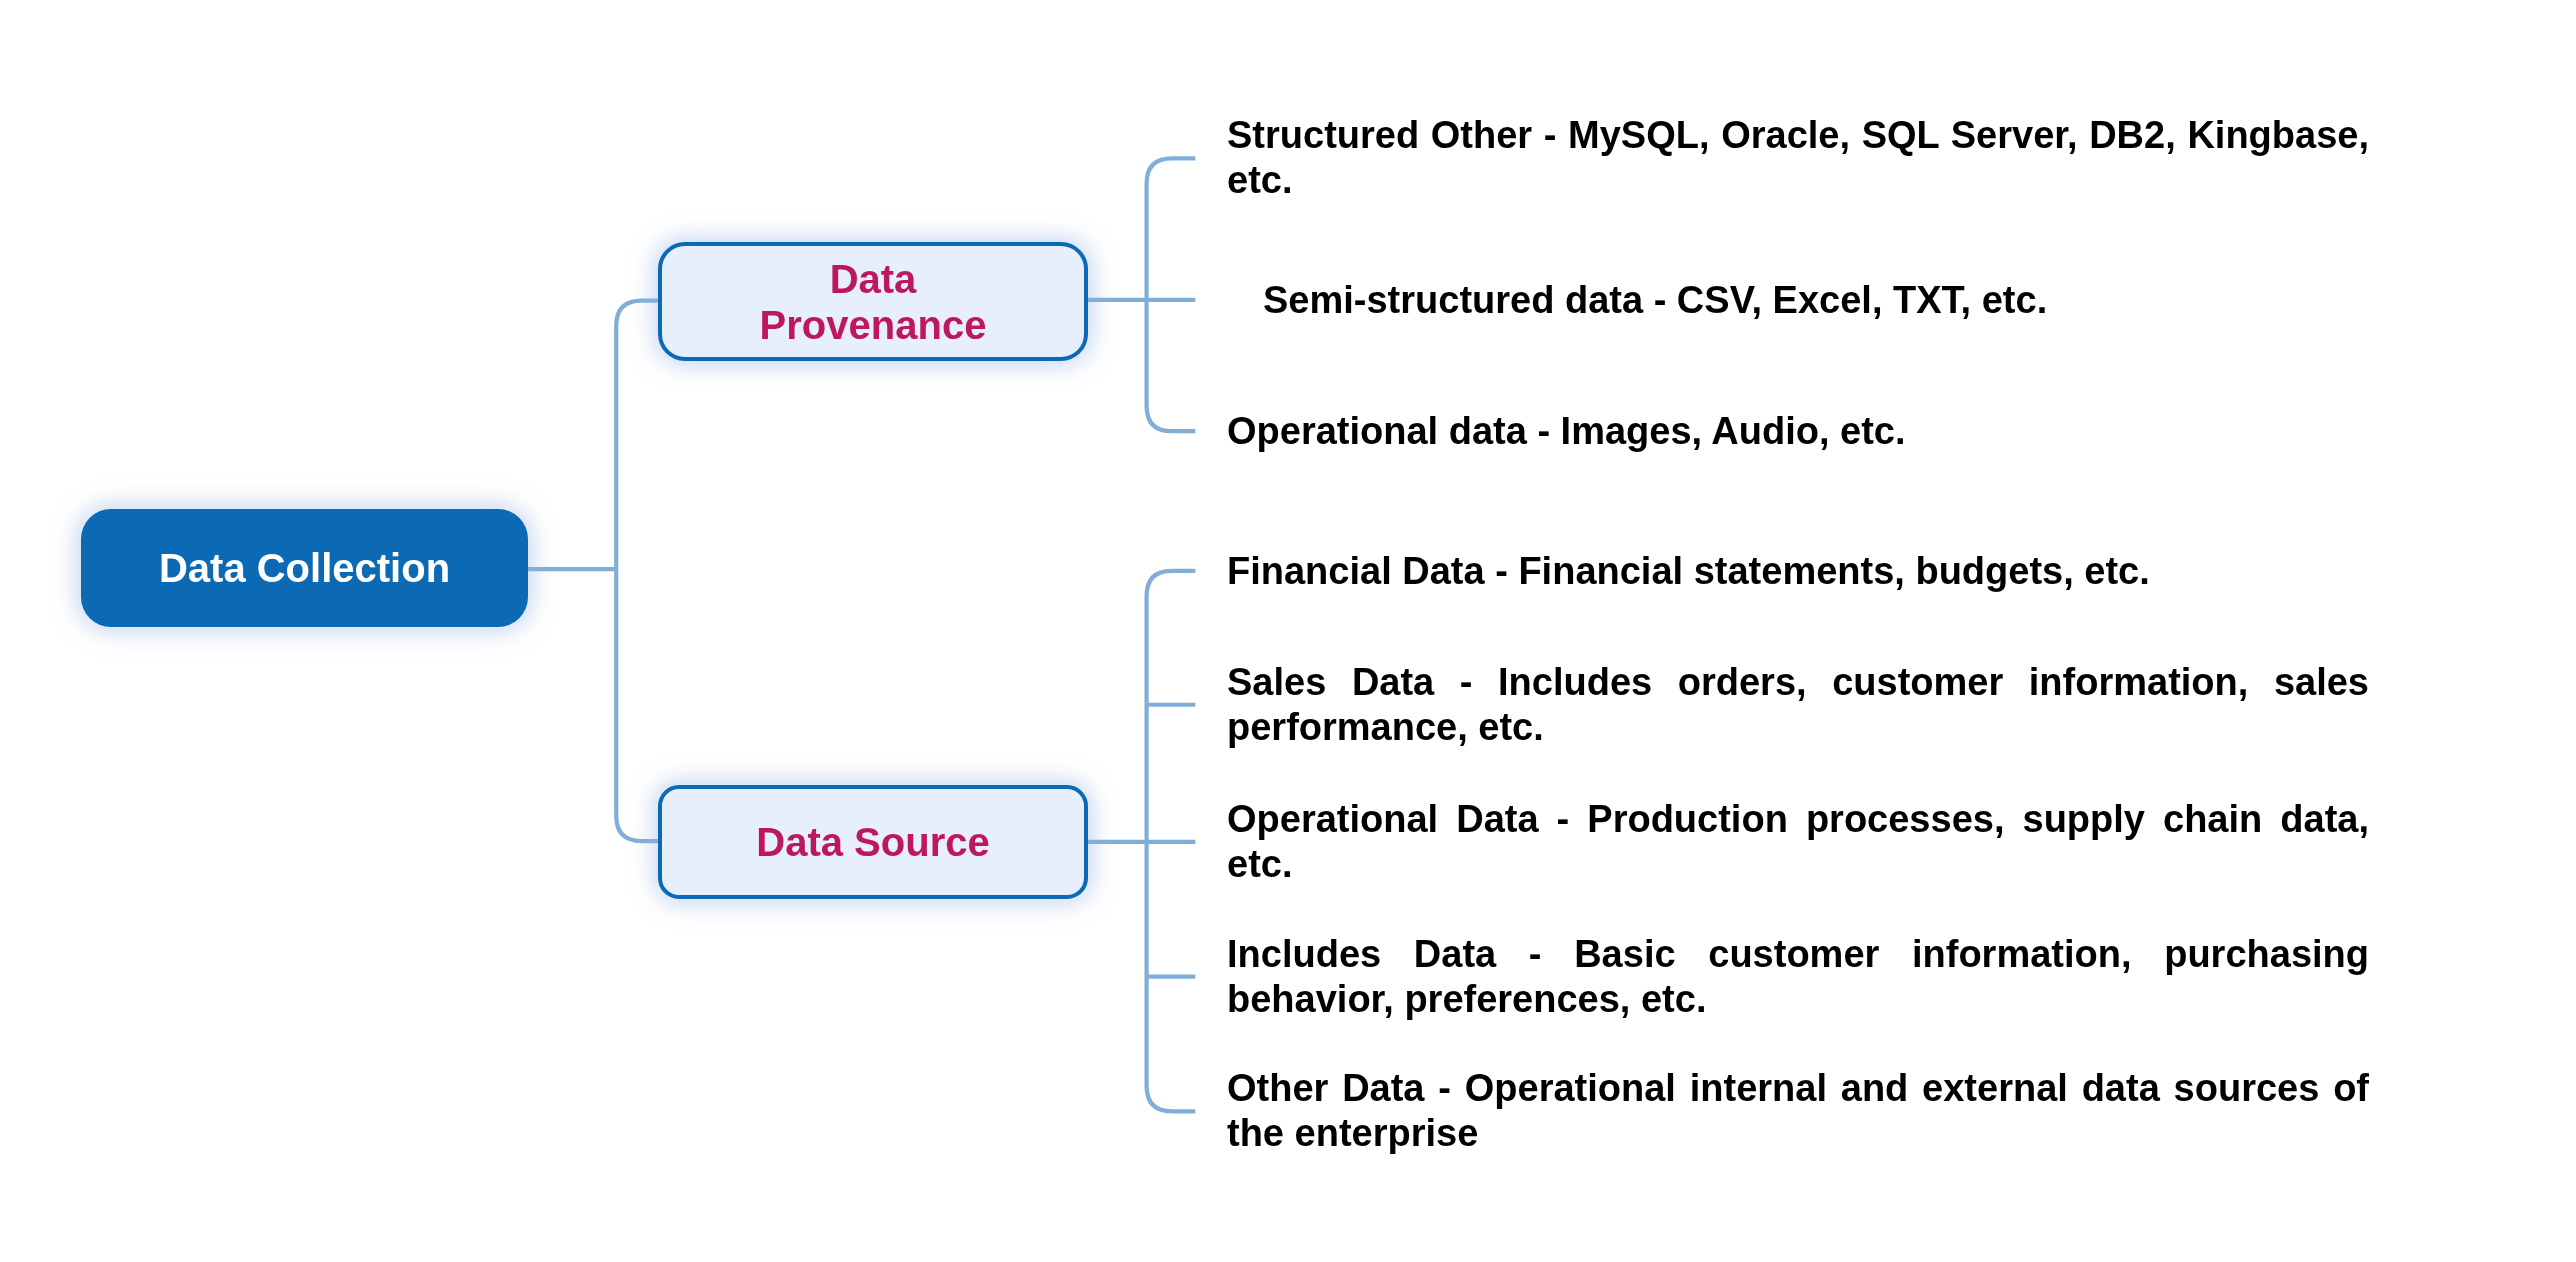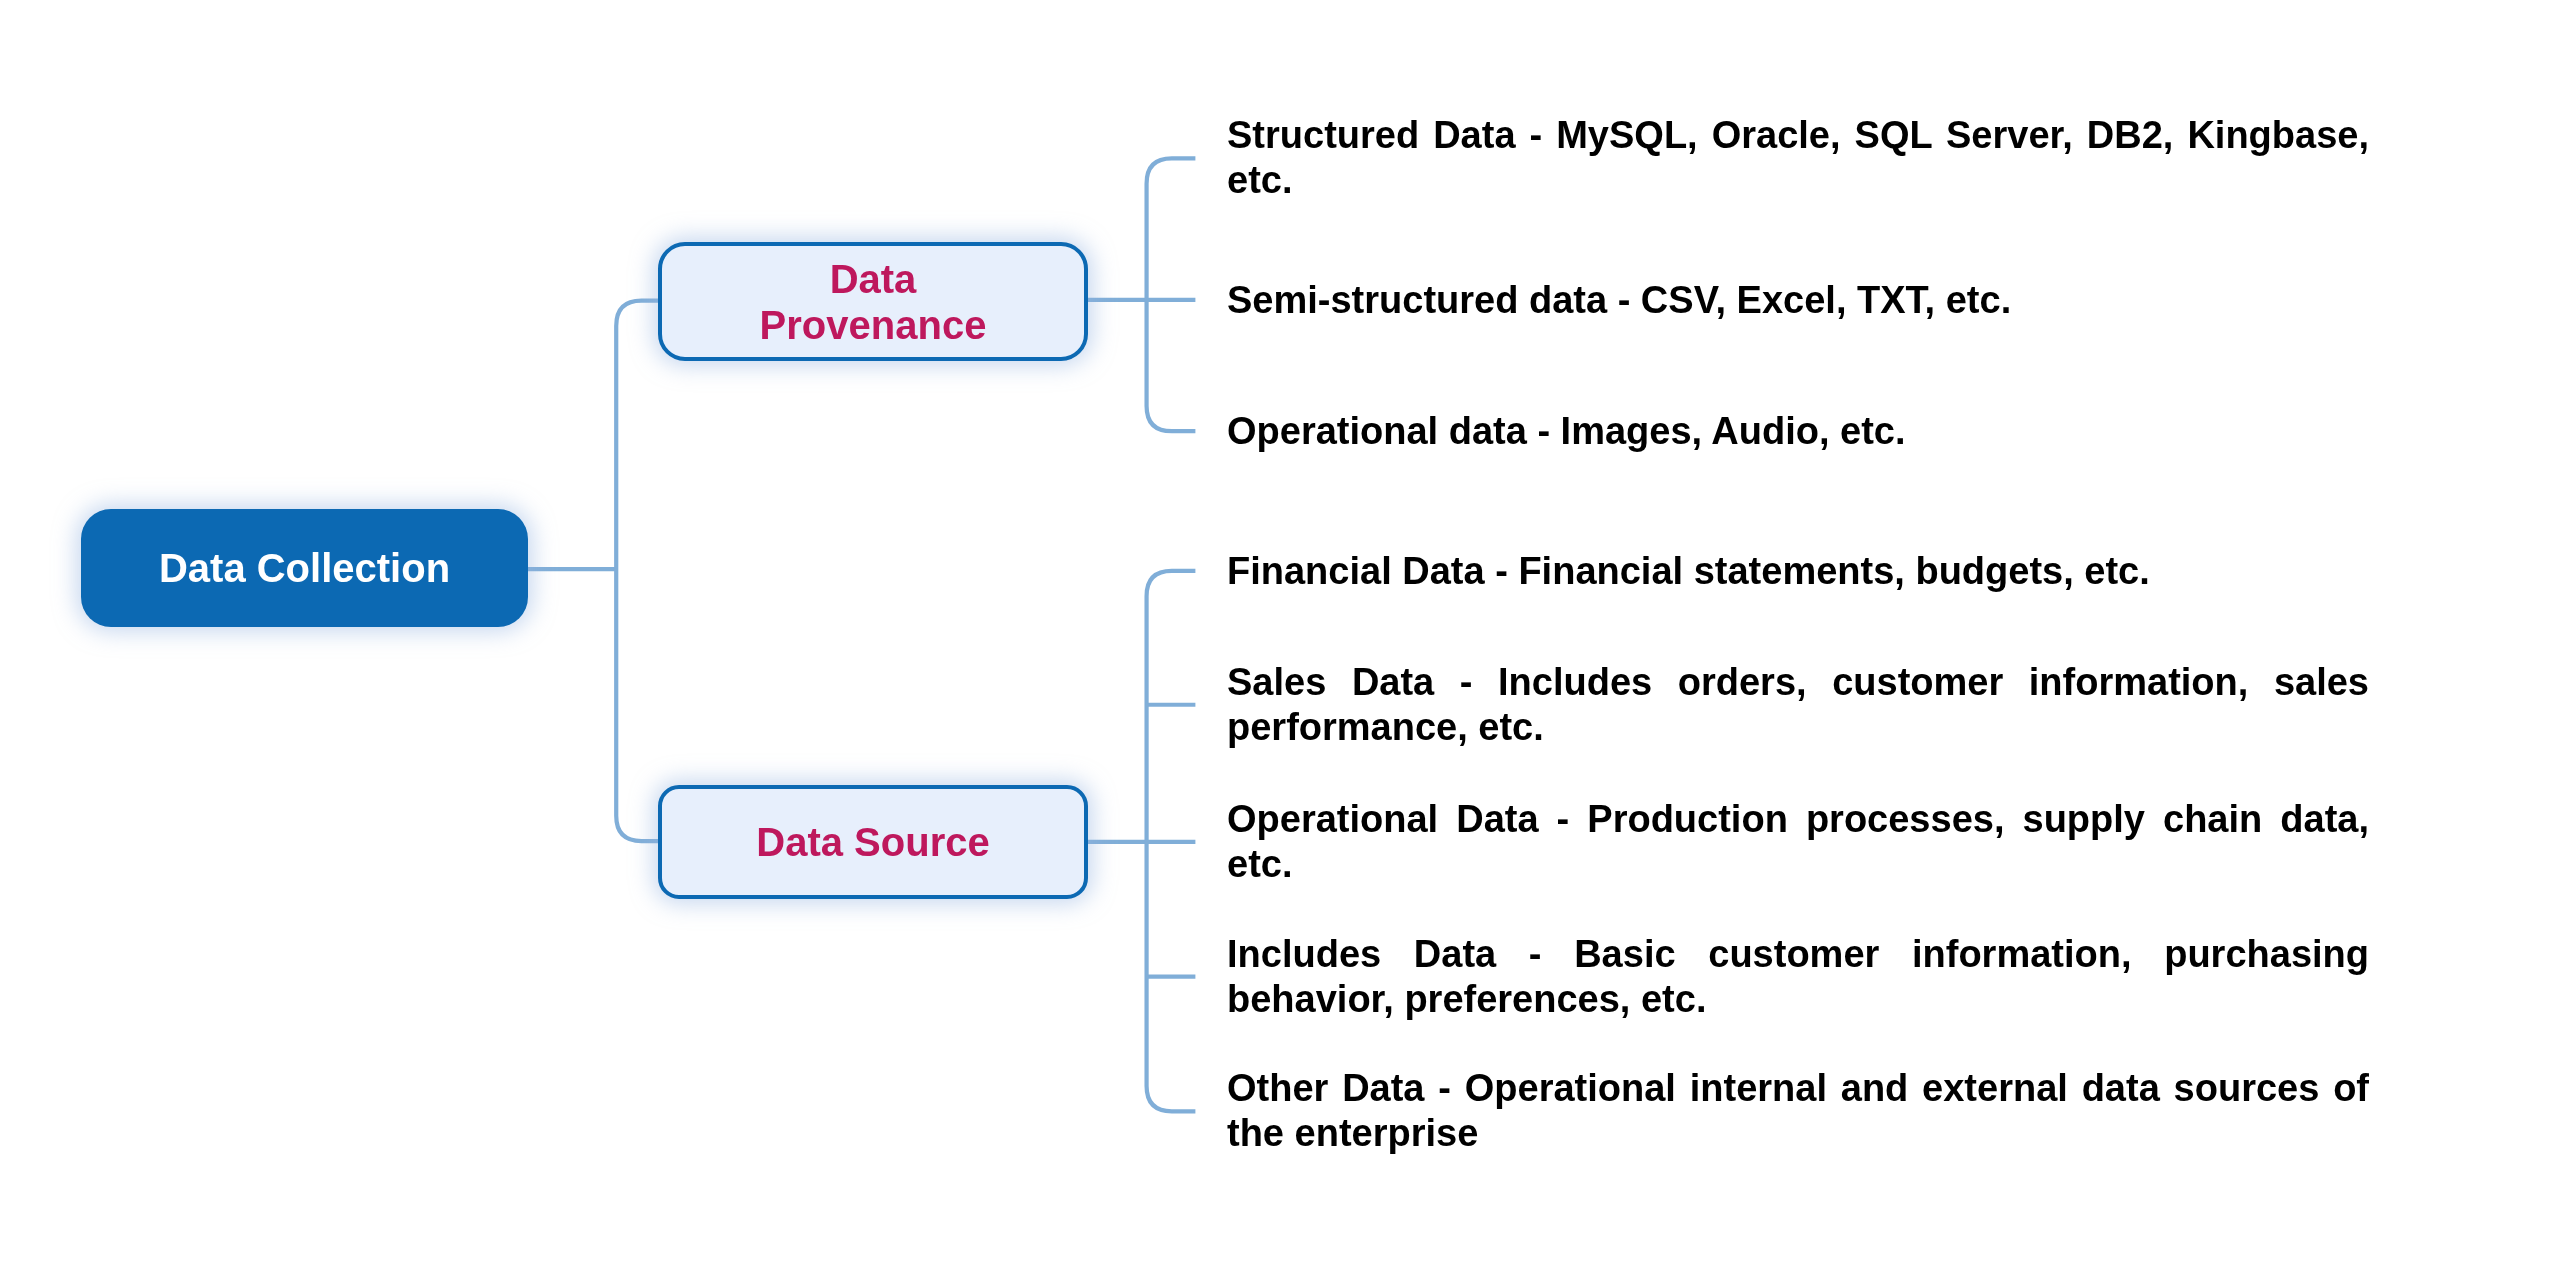--- a/index.html
+++ b/index.html
@@ -55,21 +55,21 @@
     left: 1227px;
     width: 1142px;
     transform: translateY(-50%);
     color: #000000;
     font-size: 38px;
     font-weight: bold;
     line-height: 45px;
     text-align: justify;
   }
   .leaf-1 { top: 158px; }
-  .leaf-2 { top: 300px; }
+  .leaf-2 { top: 300px; margin-left: 36px; }
   .leaf-3 { top: 431px; }
   .leaf-4 { top: 571px; }
   .leaf-5 { top: 705px; }
   .leaf-6 { top: 842px; }
   .leaf-7 { top: 977px; }
   .leaf-8 { top: 1111px; }
 </style>
 </head>
 <body>
 
@@ -93,21 +93,21 @@
   </div>
 
   <div class="node node-branch node-branch-provenance">
     <span class="branch-label-narrow">Data Provenance</span>
   </div>
 
   <div class="node node-branch node-branch-source">
     <span>Data Source</span>
   </div>
 
-  <div class="leaf leaf-1">Structured Data - MySQL, Oracle, SQL Server, DB2, Kingbase, etc.</div>
+  <div class="leaf leaf-1">Structured Other - MySQL, Oracle, SQL Server, DB2, Kingbase, etc.</div>
   <div class="leaf leaf-2">Semi-structured data - CSV, Excel, TXT, etc.</div>
   <div class="leaf leaf-3">Operational data - Images, Audio, etc.</div>
   <div class="leaf leaf-4">Financial Data - Financial statements, budgets, etc.</div>
   <div class="leaf leaf-5">Sales Data - Includes orders, customer information, sales performance, etc.</div>
   <div class="leaf leaf-6">Operational Data - Production processes, supply chain data, etc.</div>
   <div class="leaf leaf-7">Includes Data - Basic customer information, purchasing behavior, preferences, etc.</div>
   <div class="leaf leaf-8">Other Data - Operational internal and external data sources of the enterprise</div>
 
 </div>
 

